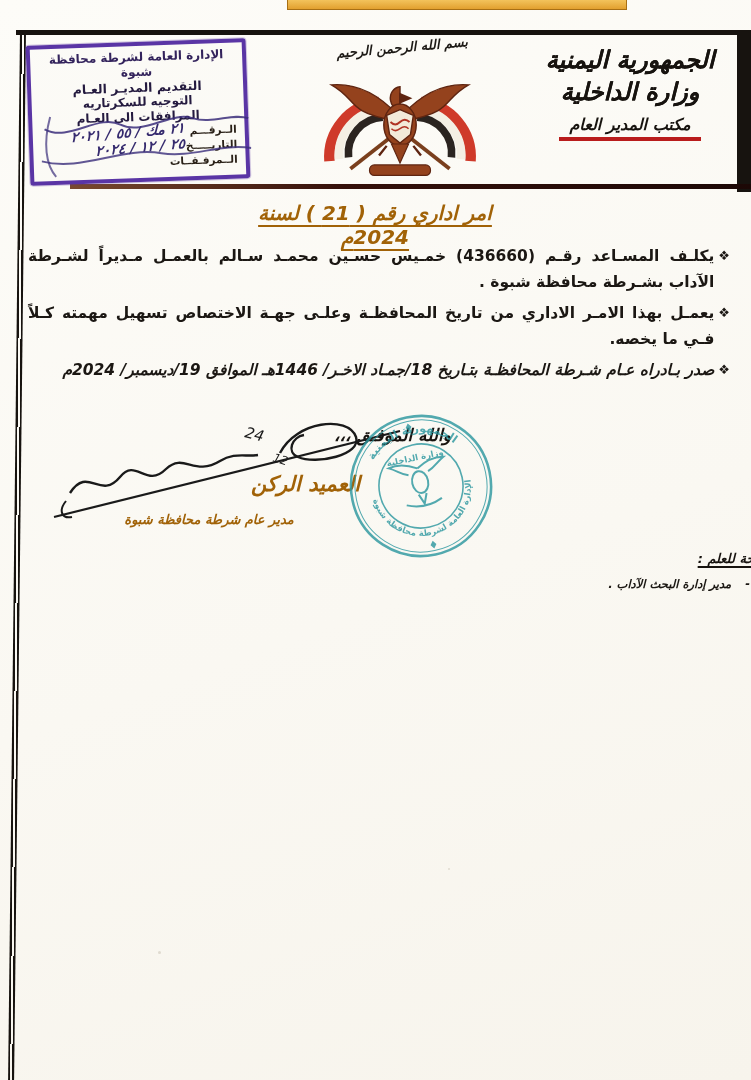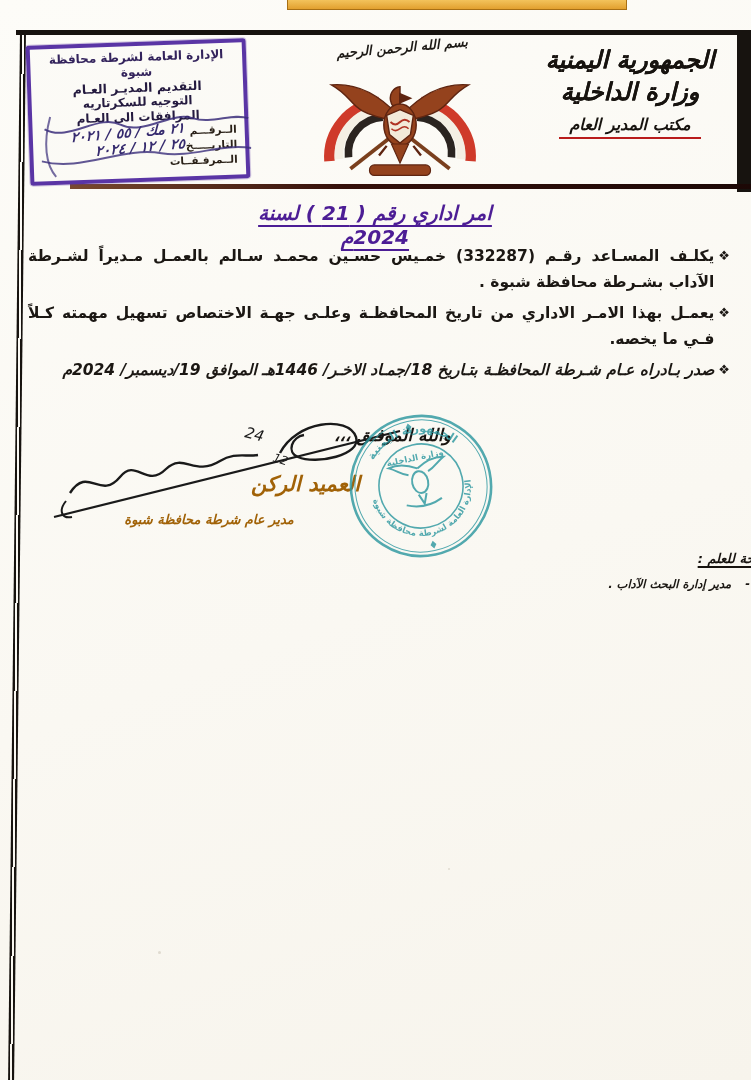--- a/index.html
+++ b/index.html
@@ -24,21 +24,21 @@
     transform:rotate(0.65deg);transform-origin:top center;}
   .header-rule{position:absolute;left:70px;top:184px;width:681px;height:5px;
     background:linear-gradient(90deg,#7a4a30,#35100a 40%,#1c0806);}
 
   
   .hdr-right{position:absolute;left:518px;top:44px;width:224px;text-align:center;direction:rtl;color:#17130f;}
   .hdr-right .calli{font-weight:bold;font-size:24px;line-height:32px;font-style:italic;text-shadow:0 0 .6px #17130f;}
   .hdr-right .dept{margin-top:7px;font-size:14.5px;font-weight:bold;font-style:italic;
     border-bottom:2px solid #17130f;display:inline-block;padding-bottom:2px;}
   .hdr-right .office{margin-top:7px;font-size:16px;font-weight:bold;font-style:italic;
-    border-bottom:2px solid #b91c1c;display:inline-block;padding:0 10px 3px;}
+    border-bottom:4px solid #b91c1c;display:inline-block;padding:0 10px 3px;}
 
   
   .bismillah{position:absolute;left:312px;top:40px;width:180px;text-align:center;direction:rtl;
     font-size:13px;font-weight:bold;font-style:italic;color:#1d1a16;transform:rotate(-5deg);letter-spacing:1px;}
   .emblem{position:absolute;left:295px;top:62px;}
 
   
   .reg-stamp{position:absolute;left:28px;top:42px;width:220px;height:140px;
     border:4px solid #5a35a5;border-radius:3px;transform:rotate(-2deg);
     direction:rtl;padding:4px 8px 2px;box-sizing:border-box;
@@ -48,21 +48,21 @@
   .reg-stamp .s2{font-size:12.5px;}
   .reg-stamp .s3{font-size:12px;}
   .reg-stamp .s4{font-size:12px;}
   .reg-stamp .srow{display:flex;align-items:center;font-size:10.5px;font-weight:bold;color:#2a2118;line-height:15px;}
   .reg-stamp .slabel{width:52px;flex:none;}
   .reg-stamp .sval{font-size:14px;color:#352a6e;font-style:italic;transform:rotate(-3deg) skewX(-6deg);white-space:nowrap;}
   .reg-scribble{position:absolute;left:8px;top:28px;pointer-events:none;}
 
   
   .order-title{position:absolute;left:225px;top:201px;width:300px;text-align:center;direction:rtl;
-    font-size:20px;font-weight:bold;font-style:italic;color:#4c1d95;
+    font-size:20px;font-weight:bold;font-style:italic;color:#a16207;
     text-decoration:underline;text-underline-offset:5px;text-decoration-thickness:2px;}
 
   
   .body-text{position:absolute;left:28px;top:243px;width:702px;direction:rtl;color:#1b1713;}
   .bullet{display:flex;gap:4px;margin-bottom:5px;font-size:15.5px;font-weight:bold;line-height:26px;}
   .bullet .glyph{flex:none;font-size:13px;line-height:26px;}
   .bullet .btxt{text-align:justify;}
   .bullet.b3 .btxt{font-style:italic;}
   .closing{position:absolute;left:330px;top:393px;width:125px;text-align:center;direction:rtl;
     font-size:17px;font-weight:bold;font-style:italic;color:#17130f;margin-top:32px;}
@@ -160,21 +160,21 @@
     <path d="M0 84 C 40 96 80 72 120 80 C 150 86 180 72 210 78" stroke="#3a2d7a" stroke-width="2" fill="none" opacity=".8"></path>
     <path d="M10 40 C 2 66 4 88 14 100" stroke="#3a2d7a" stroke-width="2" fill="none" opacity=".7"></path>
   </svg>
 </div>
 
 <div class="order-title">امر اداري رقم ( 21 ) لسنة 2024م</div>
 
 <div class="body-text">
   <div class="bullet b1">
     <span class="glyph">❖</span>
-    <span class="btxt">يكلـف المسـاعد رقـم (332287) خمـيس حسـين محمـد سـالم  بالعمـل مـديراً لشـرطة الآداب بشـرطة محافظة شبوة .</span>
+    <span class="btxt">يكلـف المسـاعد رقـم (436660) خمـيس حسـين محمـد سـالم  بالعمـل مـديراً لشـرطة الآداب بشـرطة محافظة شبوة .</span>
   </div>
   <div class="bullet b2">
     <span class="glyph">❖</span>
     <span class="btxt">يعمـل بهذا الامـر الاداري من تاريخ المحافظـة وعلـى جهـة الاختصاص تسهيل مهمته كـلاً فـي ما يخصه.</span>
   </div>
   <div class="bullet b3">
     <span class="glyph">❖</span>
     <span class="btxt">صدر بـادراه عـام شـرطة المحافظـة بتـاريخ 18/جمـاد الاخـر/ 1446هـ الموافق 19/ديسمبر/ 2024م</span>
   </div>
 </div>

